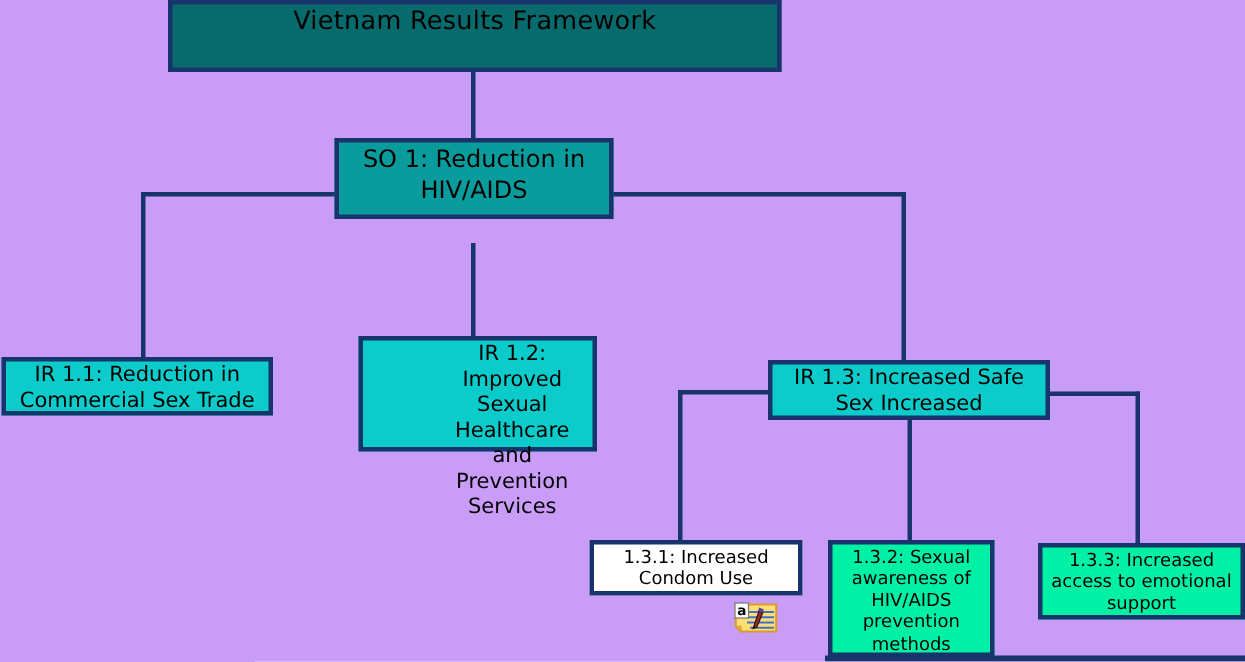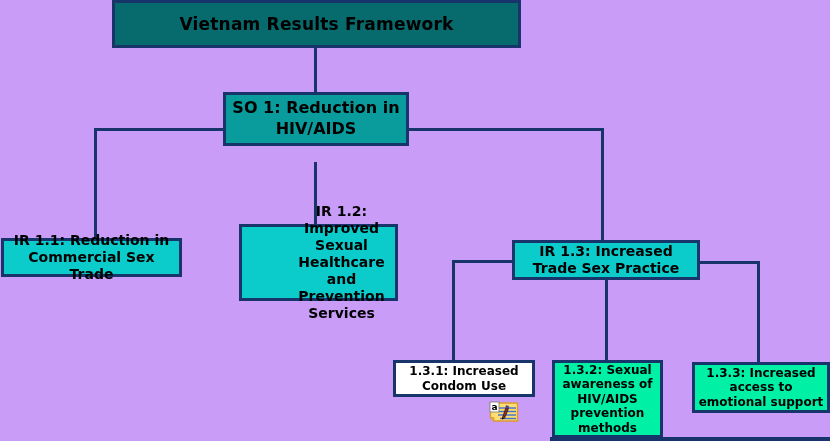--- a/index.html
+++ b/index.html
@@ -7,22 +7,22 @@
     --line:#17356b;
   }
   html,body{margin:0;padding:0;}
   body{font-family:"DejaVu Sans","Liberation Sans",sans-serif;}
   #canvas{
     position:relative;width:830px;height:441px;background:var(--bg);
     overflow:hidden;
   }
   .node{
     position:absolute;box-sizing:border-box;border:3px solid var(--line);
-    display:flex;align-items:center;justify-content:center;text-align:center;
-    font-weight:bold;color:#000;padding:1px 2px;
+    display:flex;justify-content:center;text-align:center;
+    font-weight:normal;color:#000;padding:1px 2px;
   }
   .node.title{font-size:17px;letter-spacing:.2px;}
   .node.so{font-size:16px;line-height:1.3;}
   .node.ir{font-size:14px;line-height:1.22;}
   .node.sub{font-size:12px;line-height:1.2;}
   .line{position:absolute;background:var(--line);}
   .note-icon{position:absolute;left:489px;top:400px;width:30px;height:24px;cursor:pointer;}
 </style>
 </head>
 <body>
@@ -52,21 +52,21 @@
 
   <div class="node ir" style="left: 1px; top: 238px; width: 181px; height: 39px; background: rgb(11, 203, 203);">
     <span>IR 1.1: Reduction in Commercial Sex Trade</span>
   </div>
 
   <div class="node ir" style="left: 239px; top: 224px; width: 159px; height: 77px; background: rgb(11, 203, 203); padding-left: 48px;">
     <span>IR 1.2: Improved Sexual Healthcare and Prevention Services</span>
   </div>
 
   <div class="node ir" style="left: 512px; top: 240px; width: 188px; height: 40px; background: rgb(11, 203, 203);">
-    <span>IR 1.3: Increased Trade Sex Practice</span>
+    <span>IR 1.3: Increased Safe Sex Increased</span>
   </div>
 
   <div class="node sub" style="left: 393px; top: 360px; width: 142px; height: 37px; background: #ffffff;">
     <span>1.3.1: Increased Condom Use</span>
   </div>
 
   <div class="node sub" style="left: 552px; top: 360px; width: 111px; height: 78px; background: rgb(0, 240, 166);">
     <span>1.3.2: Sexual awareness of HIV/AIDS prevention methods</span>
   </div>
 

